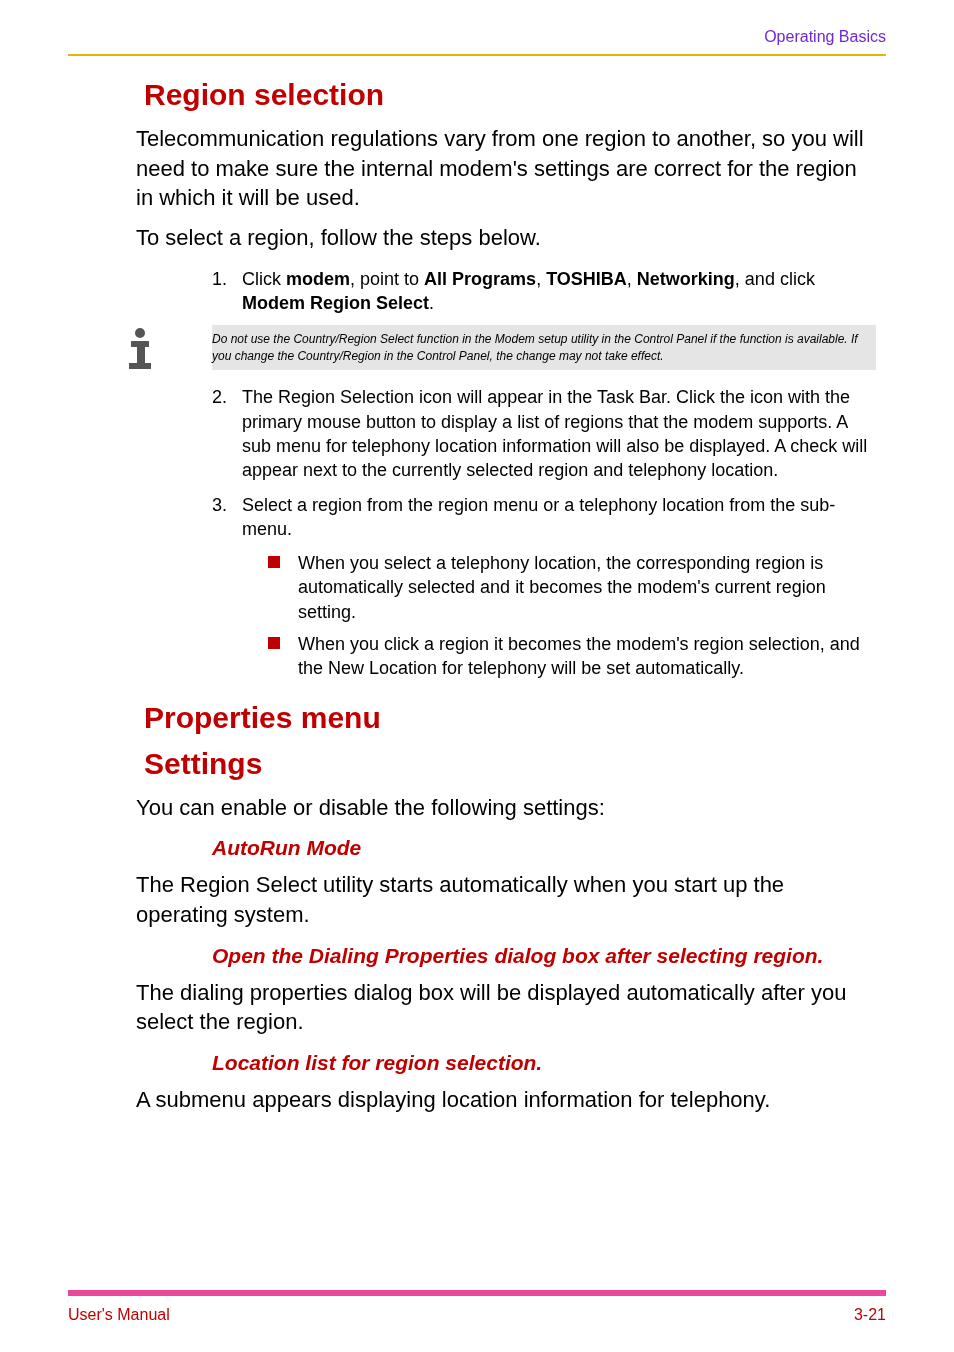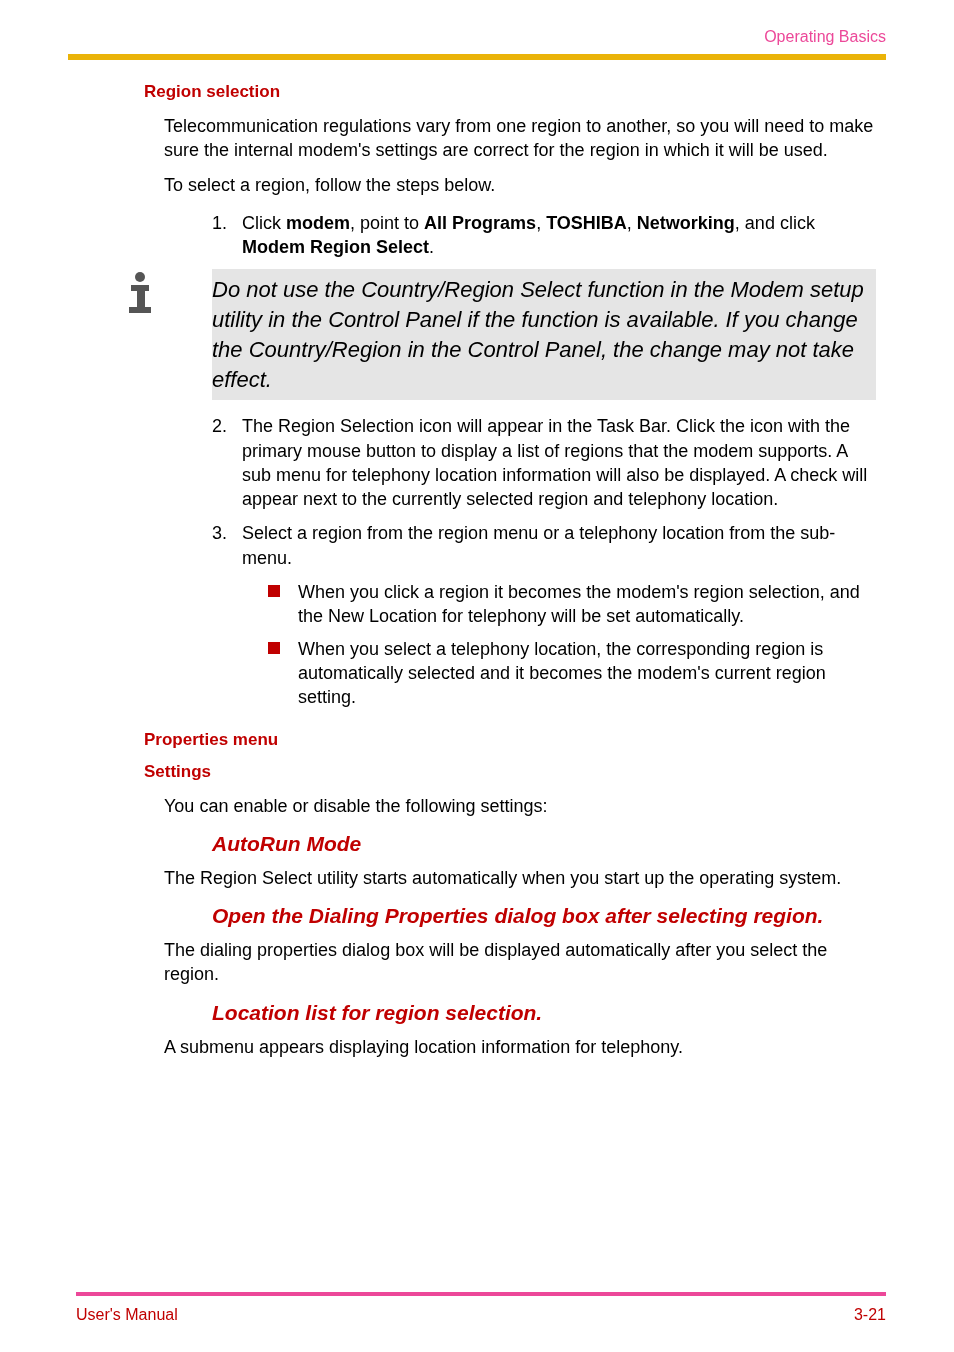--- a/index.html
+++ b/index.html
@@ -8,38 +8,38 @@
     width: 954px;
     height: 1352px;
     padding: 28px 68px 28px 68px;
     position: relative;
     display: flex;
     flex-direction: column;
   }
   .top-header {
     display: flex;
     justify-content: flex-end;
-    color: #ec4899;
+    color: #6d28d9;
     font-size: 16px;
     padding-bottom: 8px;
-    border-bottom: 6px solid #eab308;
+    border-bottom: 2px solid #eab308;
     margin-bottom: 22px;
   }
   .content { flex: 1; }
   .h2 {
     color: #c00000;
     font-weight: bold;
-    font-size: 17px;
+    font-size: 30px;
     margin-left: 76px;
     margin-bottom: 12px;
   }
   .body-block {
-    margin-left: 96px;
-    margin-right: 10px;
-    font-size: 18px;
+    margin-left: 68px;
+    margin-right: 10px;
+    font-size: 22px;
     line-height: 1.35;
     color: #000;
     margin-bottom: 14px;
   }
   .body-block .para { margin-bottom: 10px; }
   .ol-item {
     display: flex;
     margin-left: 144px;
     margin-right: 10px;
     font-size: 18px;
@@ -60,21 +60,21 @@
     flex: none;
     display: flex;
     justify-content: center;
     align-items: flex-start;
     padding-top: 2px;
   }
   .note-box {
     flex: 1;
     background: #e5e5e5;
     font-style: italic;
-    font-size: 22px;
+    font-size: 12px;
     line-height: 1.35;
     padding: 6px 6px 6px 0;
     margin-right: 10px;
   }
   .bullet-item {
     display: flex;
     margin-left: 200px;
     margin-right: 10px;
     font-size: 18px;
     line-height: 1.35;
@@ -92,27 +92,26 @@
     color: #c00000;
     font-weight: bold;
     font-style: italic;
     font-size: 21px;
     margin-left: 144px;
     margin-right: 10px;
     margin-bottom: 10px;
     margin-top: 6px;
   }
   .footer {
-    border-top: 4px solid #ec4899;
+    border-top: 6px solid #ec4899;
     padding-top: 10px;
     display: flex;
     justify-content: space-between;
     color: #c00000;
     font-size: 16px;
-    margin-left: 8px;
   }
   svg.info { width: 38px; height: 44px; }
 </style>
 </head>
 <body>
 
 <div class="page">
 
   <div class="top-header">
     <span>Operating Basics</span>
@@ -153,27 +152,27 @@
 
     <div class="ol-item">
       <div class="num">3.</div>
       <div class="txt">Select a region from the region menu or a telephony location from the sub-menu.</div>
     </div>
 
     <div class="bullet-item">
       <div class="sq">
           <span></span>
         </div>
-      <div class="txt">When you click a region it becomes the modem's region selection, and the New Location for telephony will be set automatically.</div>
+      <div class="txt">When you select a telephony location, the corresponding region is automatically selected and it becomes the modem's current region setting.</div>
     </div>
     <div class="bullet-item">
       <div class="sq">
           <span></span>
         </div>
-      <div class="txt">When you select a telephony location, the corresponding region is automatically selected and it becomes the modem's current region setting.</div>
+      <div class="txt">When you click a region it becomes the modem's region selection, and the New Location for telephony will be set automatically.</div>
     </div>
 
     <div class="h2" style="margin-top:20px">Properties menu</div>
 
     <div class="h2">Settings</div>
     <div class="body-block">
       <div class="para">You can enable or disable the following settings:</div>
     </div>
 
     <div class="h3">AutoRun Mode</div>

